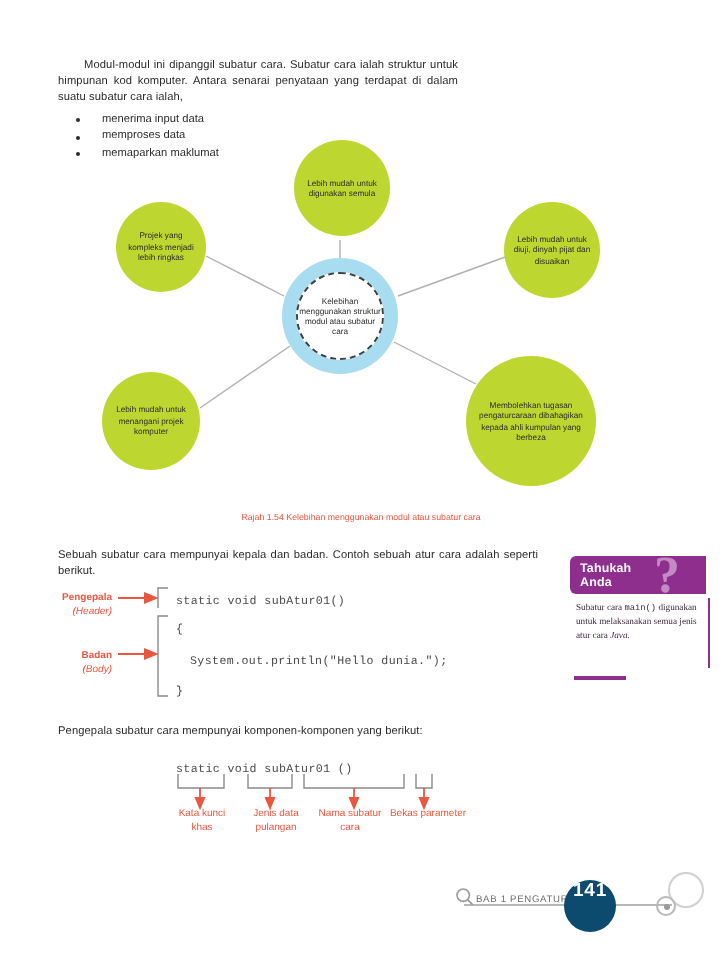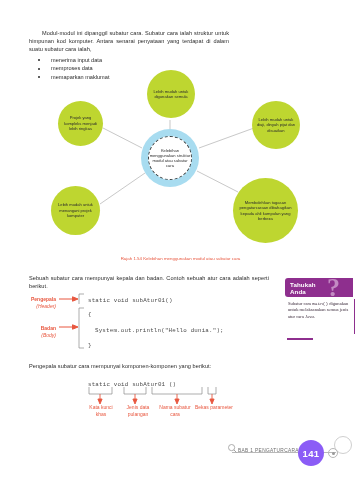--- a/index.html
+++ b/index.html
@@ -297,28 +297,27 @@
   #footer-text {
     position: absolute;
     left: 238px;
     top: 448px;
     font-size: 4.8px;
     letter-spacing: 0.35px;
     color: #6d6d6d;
   }
   #footer-pagecircle {
     position: absolute;
-    left: 298px;
+    left: 282px;
     top: 440px;
     width: 26px;
     height: 26px;
     border-radius: 50%;
-    background: #8b5cf6;
+    background: #0c4a6e;
     display: flex;
-    align-items: center;
     justify-content: center;
   }
   #footer-pagenum {
     font-size: 9.5px;
     font-weight: bold;
     color: #ffffff;
     letter-spacing: 0.4px;
   }
   #footer-dot-outer {
     position: absolute;

